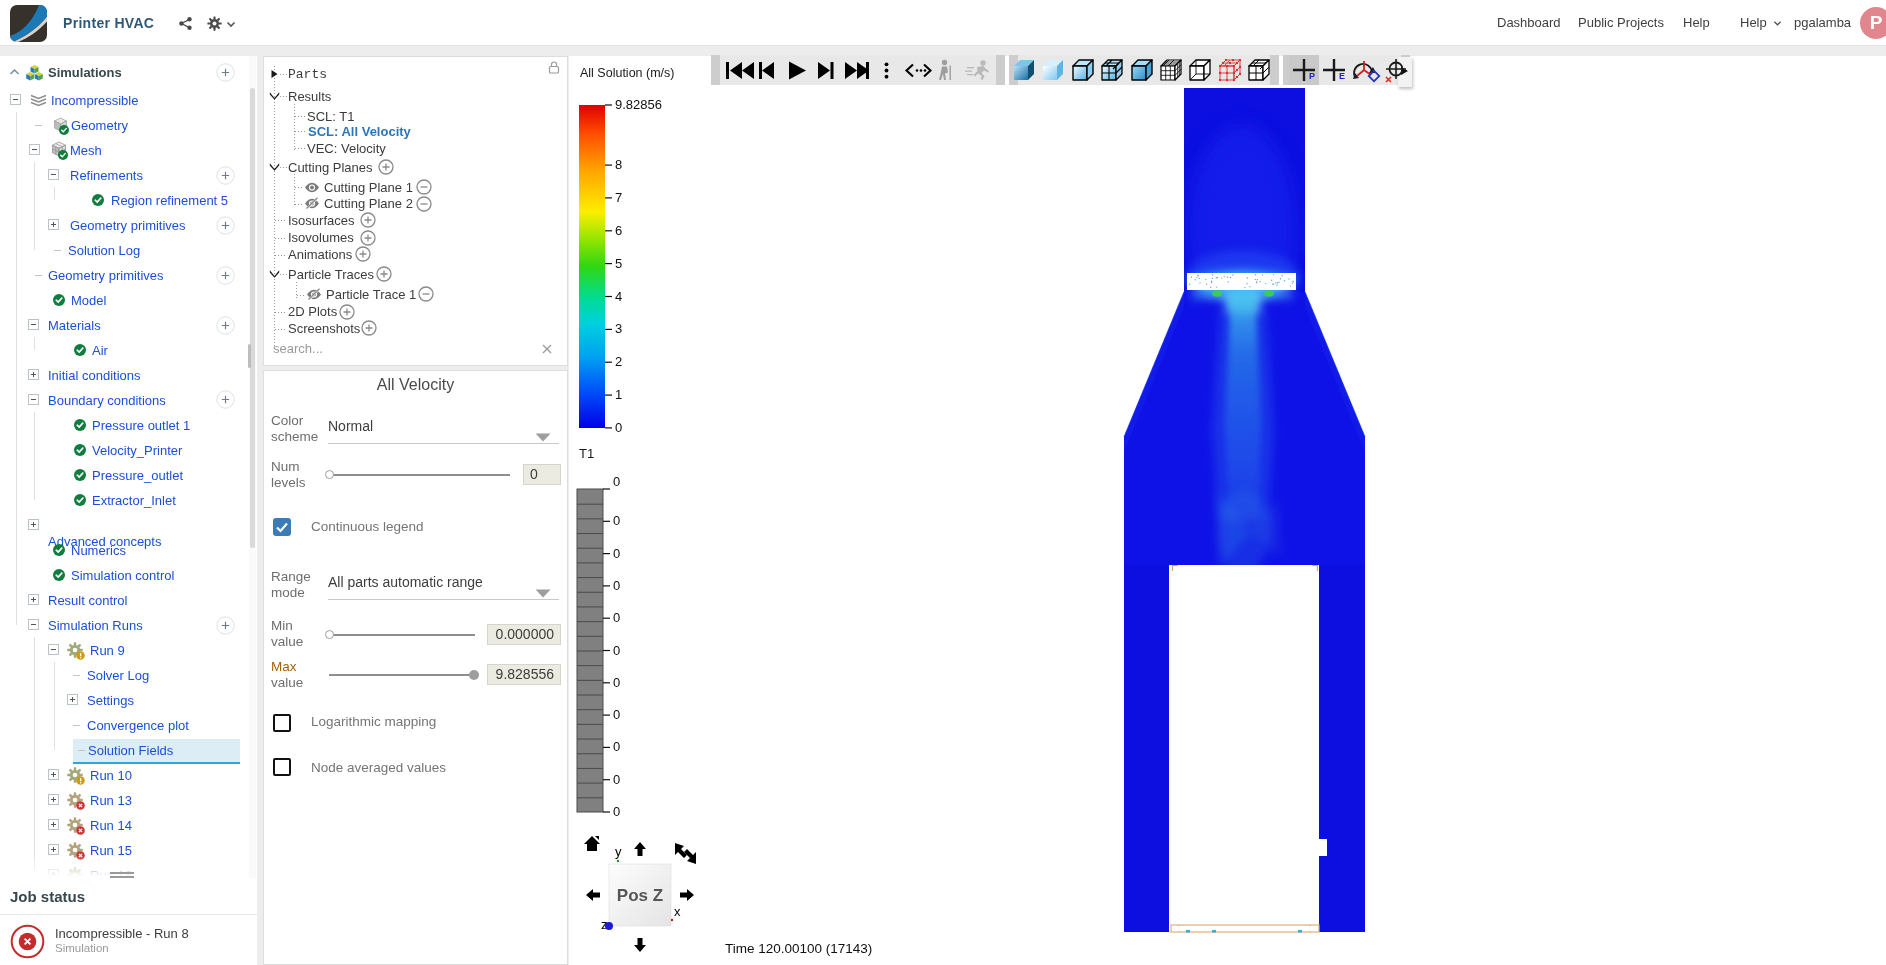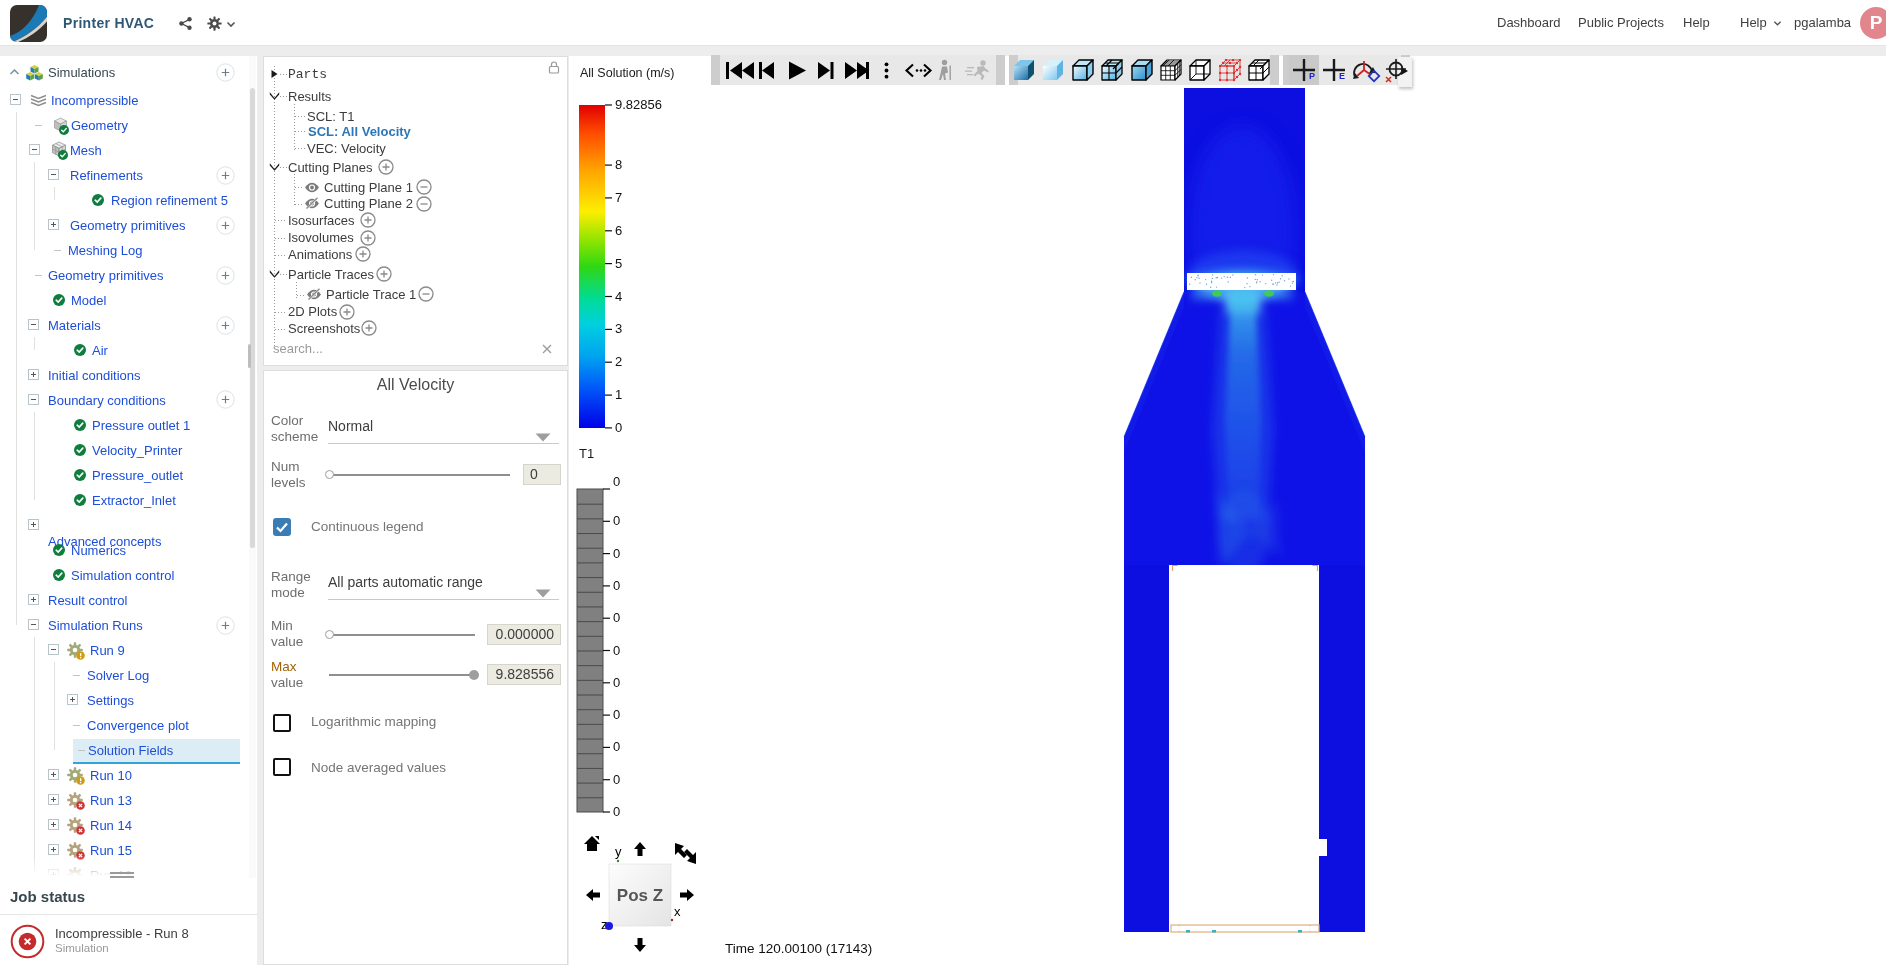--- a/index.html
+++ b/index.html
@@ -73,21 +73,21 @@
       <polygon points="4.5,3 8.5,5 8.5,9.5 4.5,7.5" fill="#2a7ab8"></polygon>
       <polygon points="12.5,3 8.5,5 8.5,9.5 12.5,7.5" fill="#58a244"></polygon>
       <polygon points="4.2,8 8.2,10 4.2,12 0.2,10" fill="#d6d23a"></polygon>
       <polygon points="0.2,10 4.2,12 4.2,16.5 0.2,14.5" fill="#2a7ab8"></polygon>
       <polygon points="8.2,10 4.2,12 4.2,16.5 8.2,14.5" fill="#58a244"></polygon>
       <polygon points="12.8,8 16.8,10 12.8,12 8.8,10" fill="#d6d23a"></polygon>
       <polygon points="8.8,10 12.8,12 12.8,16.5 8.8,14.5" fill="#2a7ab8"></polygon>
       <polygon points="16.8,10 12.8,12 12.8,16.5 16.8,14.5" fill="#58a244"></polygon>
     </g>
   </svg>
-<div class="row" style="left:48px;top:60px;font-weight:normal;font-size:13px;color:#37474f">Simulations</div>
+<div class="row" style="left:48px;top:60px;font-weight:bold;font-size:13px;color:#37474f">Simulations</div>
 <svg style="position:absolute;left:216px;top:63px" width="19" height="19" viewBox="0 0 19 19">
     <circle cx="9.5" cy="9.5" r="8.7" fill="#fff" stroke="#dbe2e6" stroke-width="1"></circle>
     <path d="M9.5 5.8 V13.2 M5.8 9.5 H13.2" stroke="#6e7d86" stroke-width="1.2"></path>
   </svg>
 <span style="position:absolute;left:10px;top:94px;width:11px;height:11px;border:1px solid #b9c4ca;background:#fff;box-sizing:border-box"></span>
 <span style="position:absolute;left:13px;top:99px;width:5px;height:1px;background:#555"></span>
 <svg class="abs" style="left:30px;top:92px" width="17" height="15" viewBox="0 0 17 15">
     <g stroke="#8d8d8d" stroke-width="1.4" fill="none">
       <path d="M1 3.5 L8.5 6.5 L16 3.5"></path>
       <path d="M1 7 L8.5 10 L16 7"></path>
@@ -133,21 +133,21 @@
 <div class="row" style="left:111px;top:187.5px;">Region refinement 5</div>
 <span style="position:absolute;left:48px;top:219px;width:11px;height:11px;border:1px solid #b9c4ca;background:#fff;box-sizing:border-box"></span>
 <span style="position:absolute;left:51px;top:224px;width:5px;height:1px;background:#555"></span>
 <span style="position:absolute;left:53px;top:222px;width:1px;height:5px;background:#555"></span>
 <div class="row" style="left:70px;top:212.5px;">Geometry primitives</div>
 <svg style="position:absolute;left:216px;top:216px" width="19" height="19" viewBox="0 0 19 19">
     <circle cx="9.5" cy="9.5" r="8.7" fill="#fff" stroke="#dbe2e6" stroke-width="1"></circle>
     <path d="M9.5 5.8 V13.2 M5.8 9.5 H13.2" stroke="#6e7d86" stroke-width="1.2"></path>
   </svg>
 <span style="position:absolute;left:54px;top:250px;width:7px;height:1px;background:#c4c4c4"></span>
-<div class="row" style="left:68px;top:237.5px;">Meshing Log</div>
+<div class="row" style="left:68px;top:237.5px;">Solution Log</div>
 <span style="position:absolute;left:35px;top:275px;width:7px;height:1px;background:#c4c4c4"></span>
 <div class="row" style="left:48px;top:262.5px;">Geometry primitives</div>
 <svg style="position:absolute;left:216px;top:266px" width="19" height="19" viewBox="0 0 19 19">
     <circle cx="9.5" cy="9.5" r="8.7" fill="#fff" stroke="#dbe2e6" stroke-width="1"></circle>
     <path d="M9.5 5.8 V13.2 M5.8 9.5 H13.2" stroke="#6e7d86" stroke-width="1.2"></path>
   </svg>
 <svg style="position:absolute;left:53px;top:294px" width="12" height="12" viewBox="0 0 12 12">
     <circle cx="6" cy="6" r="6" fill="#0e7d3e"></circle>
     <path d="M3.2 6.2 L5.2 8.1 L8.8 4.1" stroke="#fff" stroke-width="1.6" fill="none" stroke-linecap="round"></path>
   </svg>

